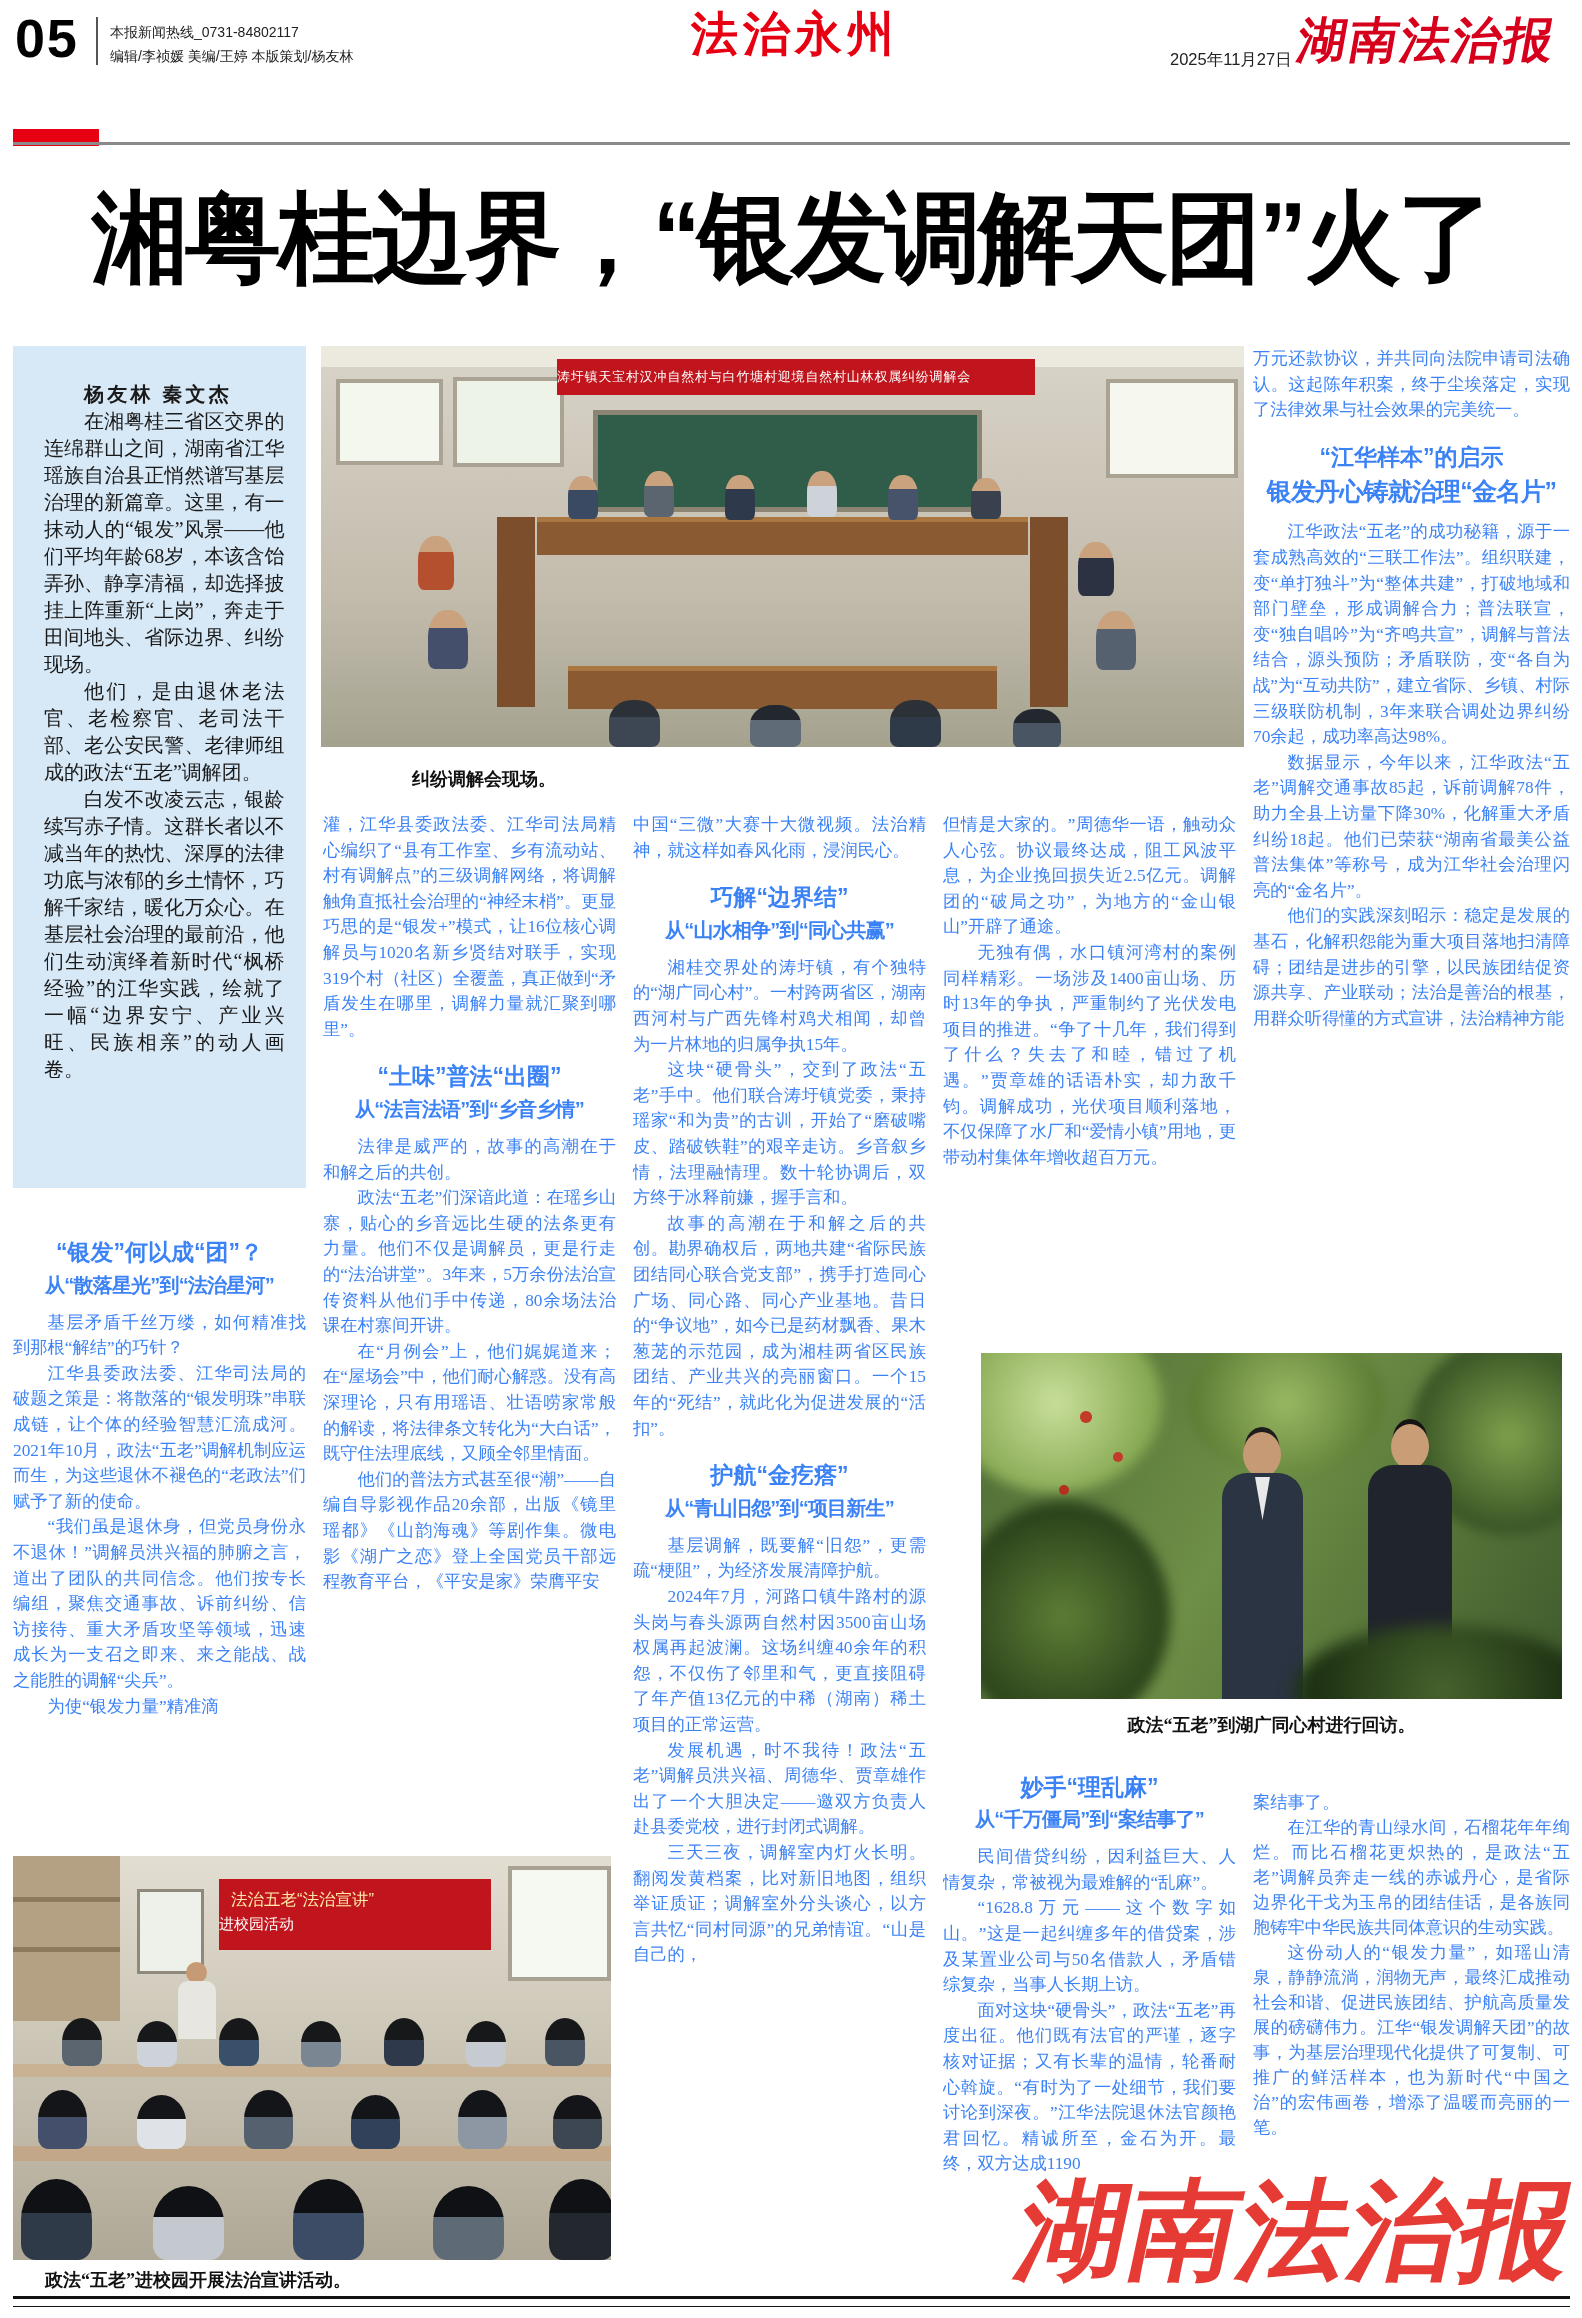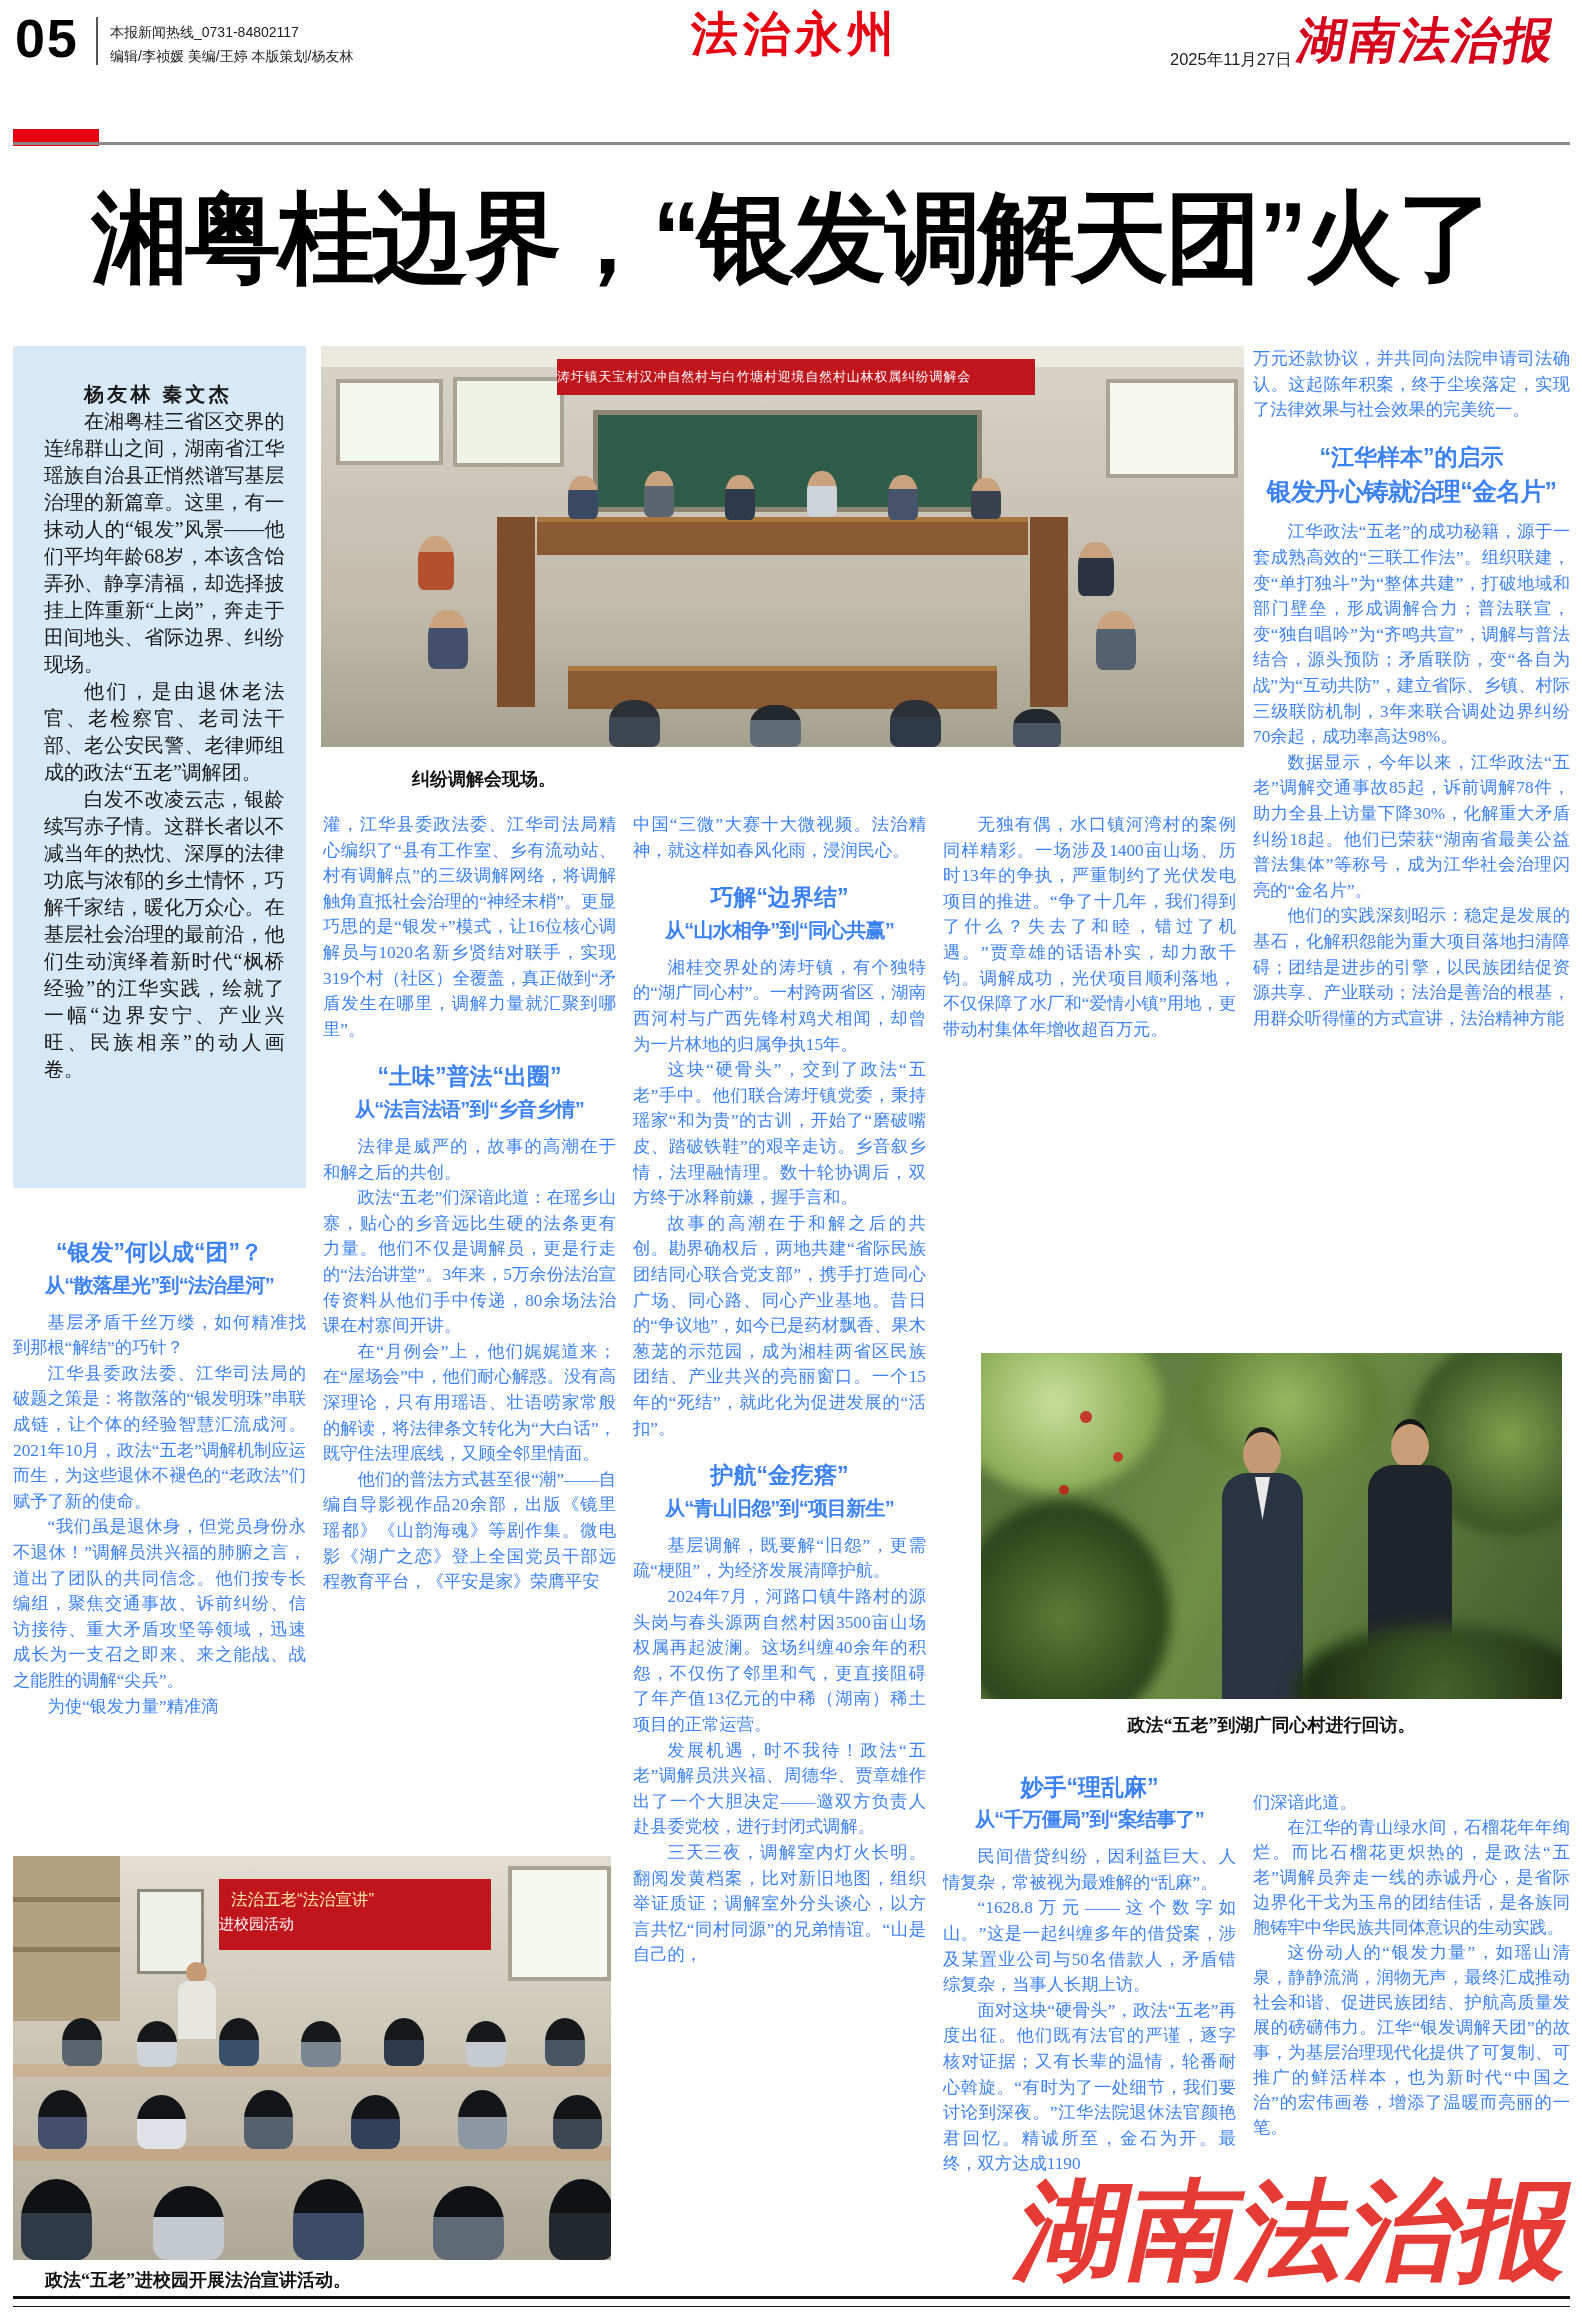--- a/index.html
+++ b/index.html
@@ -141,20 +141,21 @@
       <span class="l1">护航“金疙瘩”</span>
       <span class="l2">从“青山旧怨”到“项目新生”</span>
     </div>
     <p>基层调解，既要解“旧怨”，更需疏“梗阻”，为经济发展清障护航。</p>
     <p>2024年7月，河路口镇牛路村的源头岗与春头源两自然村因3500亩山场权属再起波澜。这场纠缠40余年的积怨，不仅伤了邻里和气，更直接阻碍了年产值13亿元的中稀（湖南）稀土项目的正常运营。</p>
     <p>发展机遇，时不我待！政法“五老”调解员洪兴福、周德华、贾章雄作出了一个大胆决定——邀双方负责人赴县委党校，进行封闭式调解。</p>
     <p>三天三夜，调解室内灯火长明。翻阅发黄档案，比对新旧地图，组织举证质证；调解室外分头谈心，以方言共忆“同村同源”的兄弟情谊。“山是自己的，</p>
   </section>
 
   <section class="abs col" style="left:943px;top:812px;width:293px;height:534px;">
+    <p class="cont">但情是大家的。”周德华一语，触动众人心弦。协议最终达成，阻工风波平息，为企业挽回损失近2.5亿元。调解团的“破局之功”，为地方的“金山银山”开辟了通途。</p>
     <p>无独有偶，水口镇河湾村的案例同样精彩。一场涉及1400亩山场、历时13年的争执，严重制约了光伏发电项目的推进。“争了十几年，我们得到了什么？失去了和睦，错过了机遇。”贾章雄的话语朴实，却力敌千钧。调解成功，光伏项目顺利落地，不仅保障了水厂和“爱情小镇”用地，更带动村集体年增收超百万元。</p>
   </section>
 
   <figure class="photo" style="left:981px;top:1353px;width:581px;height:346px;margin:0;background:linear-gradient(120deg,#4e6b36,#6e8f46 45%,#3f5a2c);">
     <div class="abs" style="left:-33px;top:-41px;width:214px;height:181px;border-radius:50%;background:radial-gradient(circle,#c9df9a,#86a852 70%);filter:blur(6.6px);"></div>
     <div class="abs" style="left:206px;top:-25px;width:198px;height:148px;border-radius:50%;background:radial-gradient(circle,#9ab964,#5d7d35 75%);filter:blur(5.8px);"></div>
     <div class="abs" style="left:429px;top:-16.5px;width:198px;height:198px;border-radius:50%;background:radial-gradient(circle,#7fa14c,#2f4a20 78%);filter:blur(5.8px);"></div>
     <div class="abs" style="left:-25px;top:148px;width:214px;height:231px;border-radius:50%;background:radial-gradient(circle,#5d7d35,#243a17 78%);filter:blur(6.6px);"></div>
     <div class="abs" style="left:99px;top:58px;width:11.5px;height:11.5px;border-radius:50%;background:#c23b2a;"></div>
     <div class="abs" style="left:132px;top:99px;width:10px;height:10px;border-radius:50%;background:#c23b2a;"></div>
@@ -184,21 +185,21 @@
     <div class="sec-head">
       <span class="l1">“江华样本”的启示</span>
       <span class="l2" style="font-size:25px;">银发丹心铸就治理“金名片”</span>
     </div>
     <p>江华政法“五老”的成功秘籍，源于一套成熟高效的“三联工作法”。组织联建，变“单打独斗”为“整体共建”，打破地域和部门壁垒，形成调解合力；普法联宣，变“独自唱吟”为“齐鸣共宣”，调解与普法结合，源头预防；矛盾联防，变“各自为战”为“互动共防”，建立省际、乡镇、村际三级联防机制，3年来联合调处边界纠纷70余起，成功率高达98%。</p>
     <p>数据显示，今年以来，江华政法“五老”调解交通事故85起，诉前调解78件，助力全县上访量下降30%，化解重大矛盾纠纷18起。他们已荣获“湖南省最美公益普法集体”等称号，成为江华社会治理闪亮的“金名片”。</p>
     <p>他们的实践深刻昭示：稳定是发展的基石，化解积怨能为重大项目落地扫清障碍；团结是进步的引擎，以民族团结促资源共享、产业联动；法治是善治的根基，用群众听得懂的方式宣讲，法治精神方能</p>
   </section>
 
   <section class="abs col" style="left:1253px;top:1790px;width:317px;height:504px;line-height:25px;">
-    <p class="cont">们深谙此道。</p>
+    <p class="cont">案结事了。</p>
     <p>在江华的青山绿水间，石榴花年年绚烂。而比石榴花更炽热的，是政法“五老”调解员奔走一线的赤诚丹心，是省际边界化干戈为玉帛的团结佳话，是各族同胞铸牢中华民族共同体意识的生动实践。</p>
     <p>这份动人的“银发力量”，如瑶山清泉，静静流淌，润物无声，最终汇成推动社会和谐、促进民族团结、护航高质量发展的磅礴伟力。江华“银发调解天团”的故事，为基层治理现代化提供了可复制、可推广的鲜活样本，也为新时代“中国之治”的宏伟画卷，增添了温暖而亮丽的一笔。</p>
   </section>
 
   <figure class="photo" style="left:13px;top:1856px;width:598px;height:404px;margin:0;background:linear-gradient(#e3ded2,#cfc9ba 40%,#b0a896 100%);">
     <div class="abs" style="left:0;top:0;width:107px;height:165px;background:#b4a083;"></div>
     <div class="abs" style="left:0;top:41px;width:107px;height:5px;background:#8d7a5d;"></div>
     <div class="abs" style="left:0;top:91px;width:107px;height:5px;background:#8d7a5d;"></div>
     <div class="abs" style="left:495px;top:10px;width:95px;height:107px;background:#f6f8f2;border:4.1px solid #a9a293;"></div>
     <div class="abs" style="left:124px;top:33px;width:61px;height:79px;background:#eef0ea;border:3.3px solid #8f897b;"></div>

